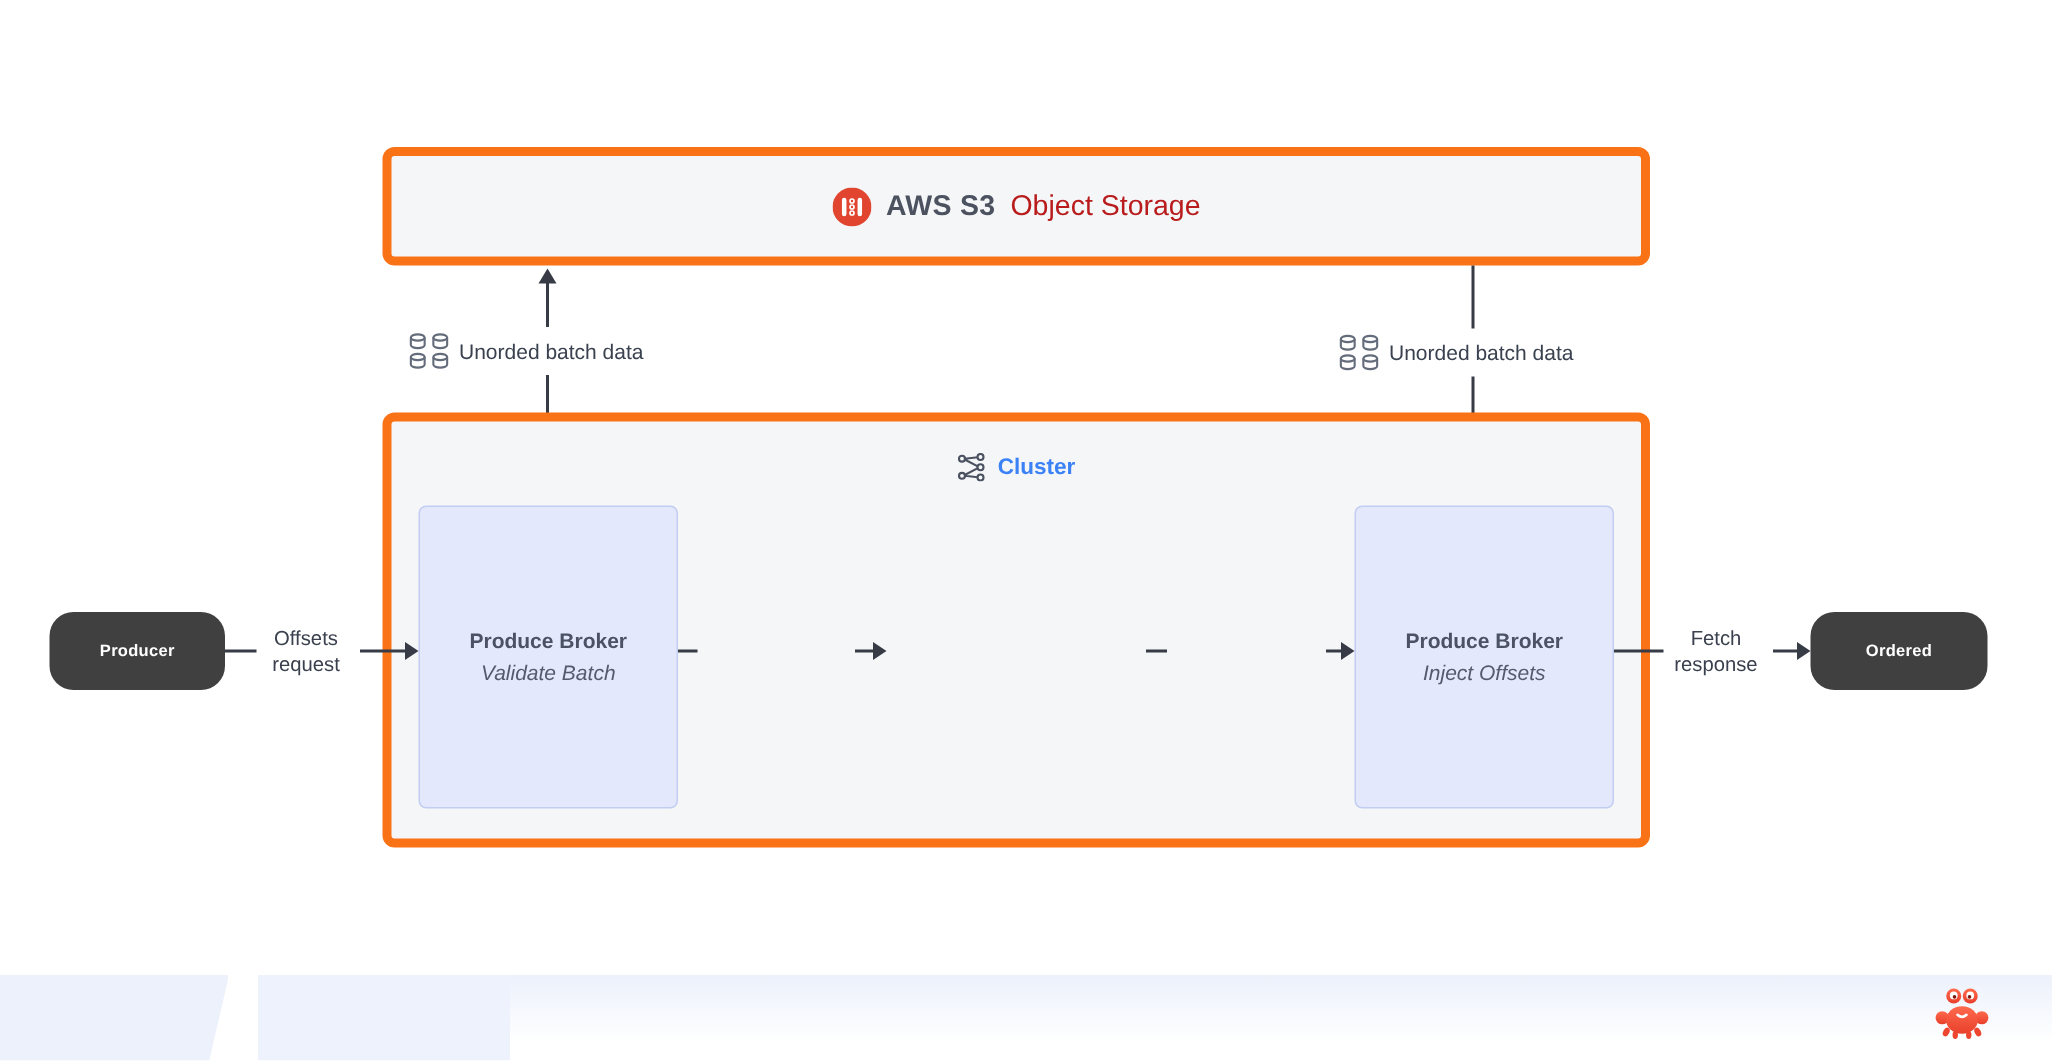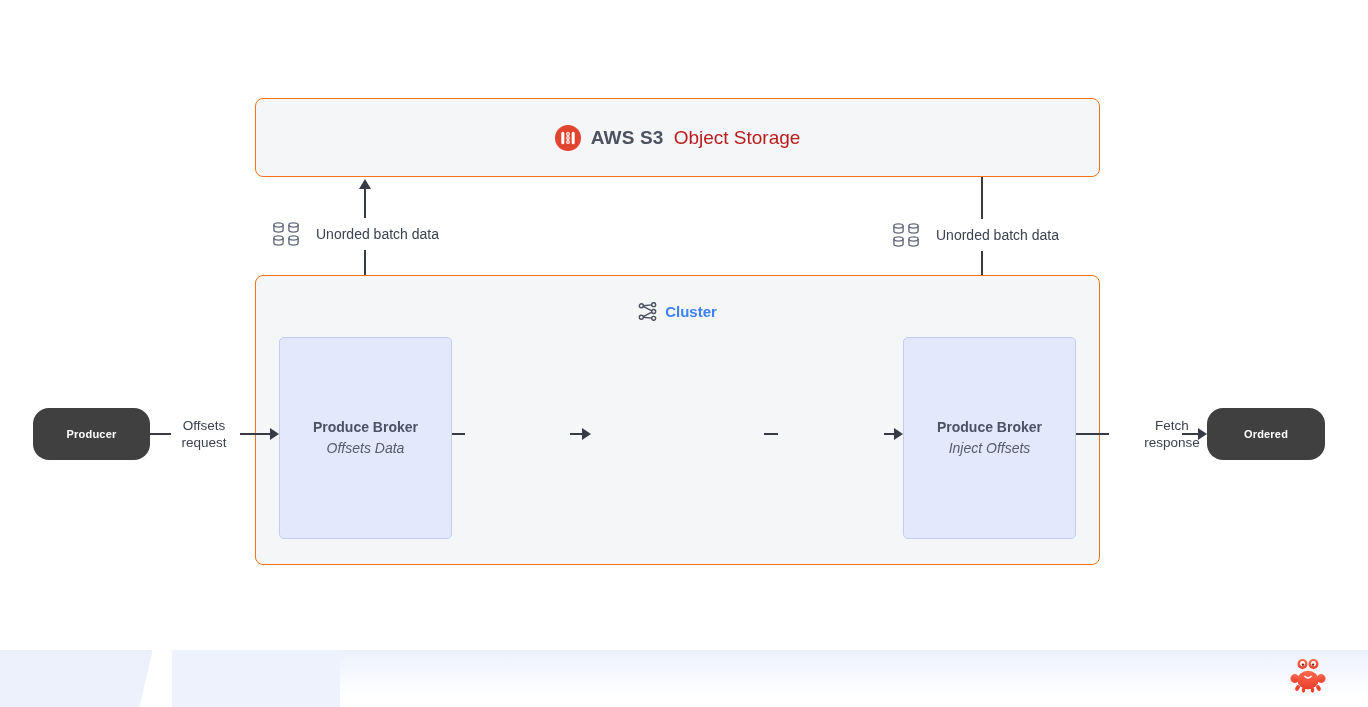--- a/index.html
+++ b/index.html
@@ -6,21 +6,21 @@
   body{
     width:1368px;height:707px;position:relative;overflow:hidden;
     background:#ffffff;
     font-family:"Liberation Sans","DejaVu Sans",sans-serif;
     color:#3a414f;
   }
   .abs{position:absolute;}
 
   
   .panel{
-    position:absolute;background:#f5f6f8;border:1px solid #f97316;border-radius:8px;
+    position:absolute;background:#f5f6f8;border:6px solid #f97316;border-radius:8px;
     box-sizing:border-box;
   }
   .s3-panel{left:255px;top:98px;width:845px;height:79px;display:flex;align-items:center;justify-content:center;gap:10px;}
   .s3-name{font-size:19px;font-weight:bold;color:#4c5260;letter-spacing:.2px;}
   .s3-type{font-size:19px;color:#b91c1c;}
 
   .cluster-panel{left:255px;top:275px;width:845px;height:290px;}
   .cluster-head{left:255px;top:300px;width:845px;height:22px;display:flex;align-items:center;justify-content:center;gap:8px;}
   .cluster-label{font-size:15px;font-weight:bold;color:#3b82f6;}
 
@@ -49,21 +49,21 @@
   .head-up{position:absolute;width:0;height:0;
     border-left:6px solid transparent;border-right:6px solid transparent;border-bottom:10px solid #373b46;}
   .head-down{position:absolute;width:0;height:0;
     border-left:6px solid transparent;border-right:6px solid transparent;border-top:10px solid #373b46;}
 
   .edge-label{
     position:absolute;display:flex;align-items:center;justify-content:center;
     text-align:center;font-size:13.5px;line-height:17px;color:#3a404e;
   }
   .batch-chip{
-    position:absolute;display:flex;align-items:center;gap:16px;background:#ffffff;
+    position:absolute;display:flex;align-items:center;gap:6px;background:#ffffff;
     font-size:14px;color:#3a414f;height:32px;padding:0 4px;
   }
 
   
   .footer{position:absolute;left:0;top:650px;width:1368px;height:57px;}
   .f-left{position:absolute;left:0;top:0;width:152px;height:57px;background:#edf1fb;}
   .f-wedge{position:absolute;left:146px;top:-4px;width:26px;height:66px;background:#ffffff;transform:skewX(-13deg);}
   .f-mid{position:absolute;left:172px;top:0;width:168px;height:57px;background:#eef2fc;}
   .f-right{position:absolute;left:340px;top:0;width:1028px;height:57px;background:linear-gradient(180deg,#ecf1fb 0%,#ffffff 80%);}
   .crab{position:absolute;left:1288px;top:655px;width:40px;height:40px;}
@@ -157,21 +157,21 @@
         <circle cx="16.5" cy="10" r="2.1"></circle>
         <circle cx="16.5" cy="17.2" r="2.1"></circle>
         <path d="M5.4 4.6 L14.6 9.4 M5.4 15.4 L14.6 10.6 M5.4 4 L14.6 3 M5.4 16 L14.6 17"></path>
       </svg>
     </span>
     <span class="cluster-label">Cluster</span>
   </div>
 
   <div class="broker" style="left:279px;">
     <div class="t">Produce Broker</div>
-    <div class="s">Offsets Data</div>
+    <div class="s">Validate Batch</div>
   </div>
 
 
   <div class="broker" style="left:903px;">
     <div class="t">Produce Broker</div>
     <div class="s">Inject Offsets</div>
   </div>
 
   <div class="node-dark" style="left:33px;width:117px;">
     <span>Producer</span>
@@ -187,21 +187,21 @@
 
   <div class="hline" style="left:452px;width:13px;"></div>
   <div class="hline" style="left:570px;width:13px;"></div>
   <div class="head-right" style="left:582px;"></div>
 
   <div class="hline" style="left:764px;width:14px;"></div>
   <div class="hline" style="left:884px;width:11px;"></div>
   <div class="head-right" style="left:894px;"></div>
 
   <div class="hline" style="left:1076px;width:33px;"></div>
-  <div class="edge-label" style="left:1136px;width:72px;top:408px;height:52px;">Fetch response</div>
+  <div class="edge-label" style="left:1108px;width:72px;top:408px;height:52px;">Fetch response</div>
   <div class="hline" style="left:1182px;width:17px;"></div>
   <div class="head-right" style="left:1198px;"></div>
 
   <div class="footer">
     <div class="f-left"></div>
     <div class="f-wedge"></div>
     <div class="f-mid"></div>
     <div class="f-right"></div>
   </div>
 

